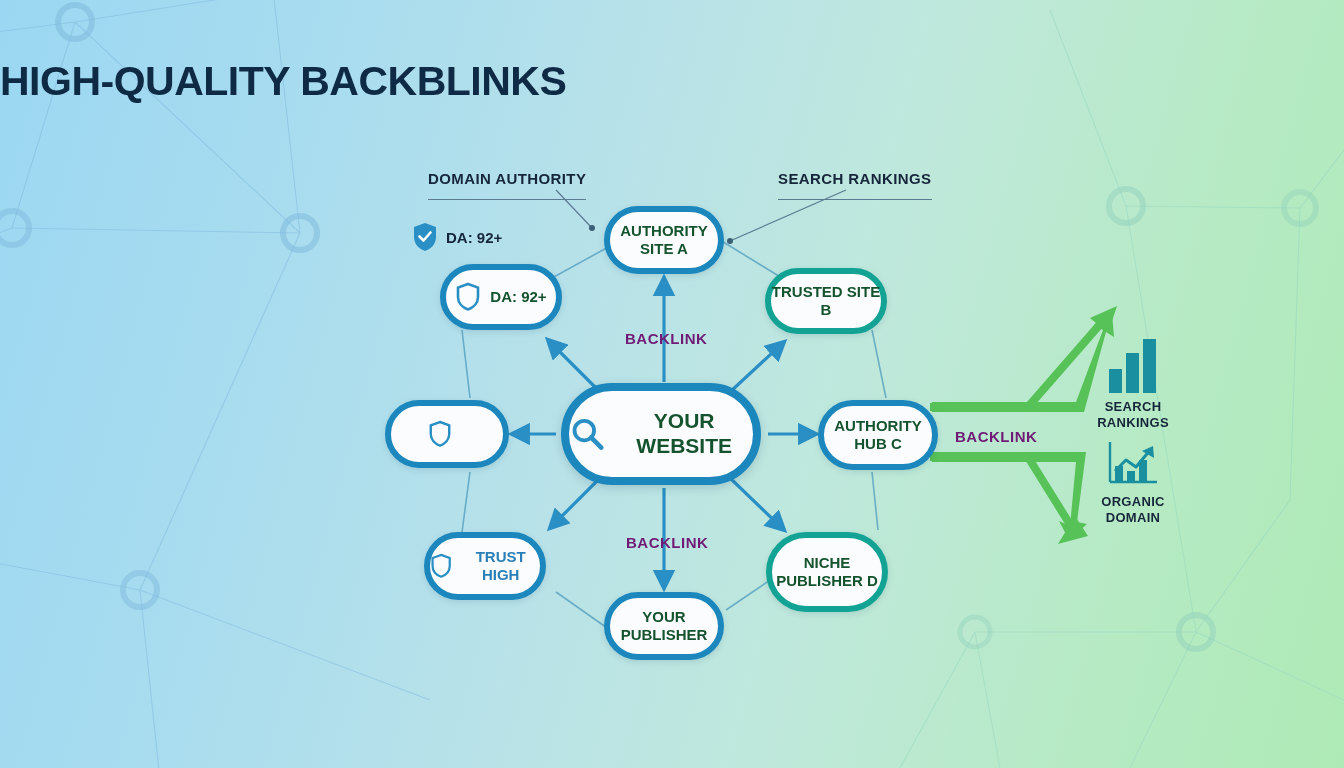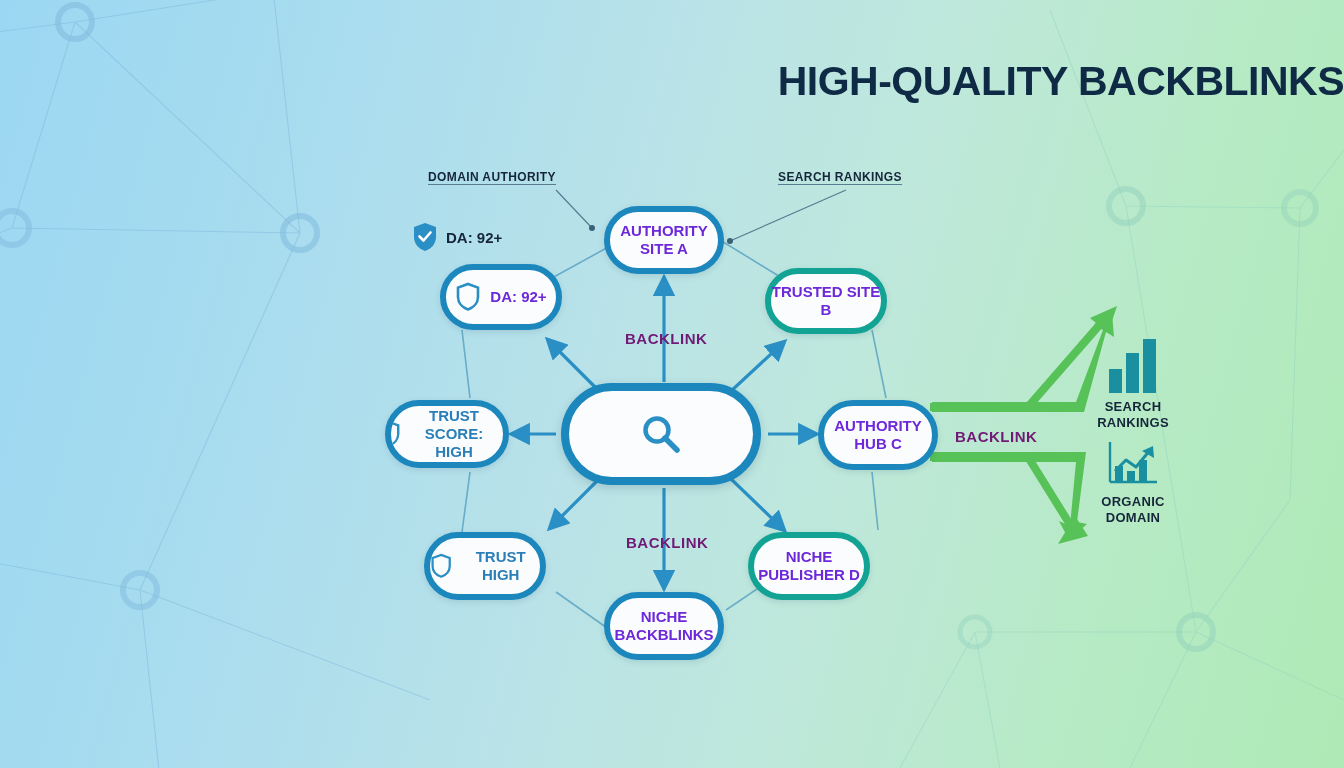--- a/index.html
+++ b/index.html
@@ -8,53 +8,53 @@
     font-family:"Liberation Sans", sans-serif;
     background:linear-gradient(105deg,#9bd7f2 0%, #a8dcef 22%, #b9e2e8 45%, #bfe8dc 62%, #b6eac4 82%, #aeeab6 100%);
     position:relative;
   }
   #bg-net { position:absolute; inset:0; width:1344px; height:768px; pointer-events:none; }
   #edges  { position:absolute; inset:0; width:1344px; height:768px; pointer-events:none; }
   #arrows { position:absolute; inset:0; width:1344px; height:768px; pointer-events:none; }
   #leaders{ position:absolute; inset:0; width:1344px; height:768px; pointer-events:none; }
 
   .title {
-    position:absolute; top:58px; left:0; width:1344px; text-align:right;
+    position:absolute; top:58px; left:0; width:1344px; text-align:left;
     font-size:41px; font-weight:bold; letter-spacing:-0.5px; color:#0f2a44;
     font-family:"Liberation Sans", sans-serif;
   }
 
   .node {
     position:absolute; display:flex; align-items:center; justify-content:center;
     gap:9px; background:#fbfcfd; border-radius:999px;
     box-shadow:0 2px 6px rgba(20,60,90,0.13);
     text-align:center; line-height:1.18;
   }
-  .node .lbl { font-weight:bold; color:#6d28d9; }
+  .node .lbl { font-weight:bold; color:#14532d; }
 
   .n-blue  { border:6px solid #1b87bd; }
   .n-teal  { border:6px solid #13a394; }
 
   .center-node {
     left:561px; top:383px; width:200px; height:102px;
     border:8px solid #1b87bd; border-radius:999px; font-size:21px;
     box-shadow:0 3px 10px rgba(20,60,90,0.18);
   }
   .center-node .lbl { font-size:21px; }
 
   .sm { font-size:15px; }
 
   .badge-da {
     position:absolute; left:412px; top:222px; display:flex; align-items:center; gap:8px;
   }
   .badge-da .txt { font-size:15px; font-weight:bold; color:#16263a; }
 
   .annot {
-    position:absolute; font-size:12px; font-weight:bold; letter-spacing:0.4px;
-    color:#16263a; padding-bottom:0; border-bottom:1.5px solid #5a7b90;
+    position:absolute; font-size:15px; font-weight:bold; letter-spacing:0.4px;
+    color:#16263a; padding-bottom:12px; border-bottom:1.5px solid #5a7b90;
     white-space:nowrap;
   }
   .edge-label {
     position:absolute; font-size:15px; font-weight:bold; letter-spacing:0.5px;
     color:#701a75; white-space:nowrap;
   }
   .result {
     position:absolute; display:flex; flex-direction:column; align-items:center; gap:6px;
     width:120px; text-align:center;
   }
@@ -171,20 +171,21 @@
     <path d="M7.5,14.5 L11.5,18.5 L18.5,10.5" stroke="#ffffff" stroke-width="2.6" fill="none" stroke-linecap="round" stroke-linejoin="round"></path>
   </svg>
   <span class="txt">DA: 92+</span>
 </div>
 
 <div class="node center-node">
   <svg width="44" height="44" viewBox="0 0 44 44">
     <circle cx="18" cy="18" r="11.5" stroke="#2a8fc4" stroke-width="4.5" fill="none"></circle>
     <line x1="26" y1="26" x2="38" y2="38" stroke="#2a8fc4" stroke-width="5.5" stroke-linecap="round"></line>
   </svg>
+  <span class="lbl">YOUR WEBSITE</span>
 </div>
 
 <div class="node n-blue" style="left:440px; top:264px; width:122px; height:66px;">
   <svg width="26" height="30" viewBox="0 0 26 30">
     <path d="M13,2 L23,5.6 L23,15 C23,21 18.6,25.6 13,27.5 C7.4,25.6 3,21 3,15 L3,5.6 Z" stroke="#2a8fc4" stroke-width="2.6" fill="none"></path>
   </svg>
   <span class="lbl sm">DA: 92+</span>
 </div>
 
 <div class="node n-blue" style="left:604px; top:206px; width:120px; height:68px;">
@@ -192,39 +193,38 @@
 </div>
 
 <div class="node n-teal" style="left:765px; top:268px; width:122px; height:66px;">
   <span class="lbl sm">TRUSTED SITE B</span>
 </div>
 
 <div class="node n-blue clip-shield" style="left:385px; top:400px; width:124px; height:68px; gap:4px; padding-left:2px;">
   <svg width="24" height="30" viewBox="0 0 26 30" style="flex:none; margin-left:-16px;">
     <path d="M13,2 L23,5.6 L23,15 C23,21 18.6,25.6 13,27.5 C7.4,25.6 3,21 3,15 L3,5.6 Z" stroke="#2a8fc4" stroke-width="2.6" fill="none"></path>
   </svg>
-  <span class="lbl sm blue-txt">TRUST SCORE: HIGH</span>
 </div>
 
 <div class="node n-blue" style="left:818px; top:400px; width:120px; height:70px;">
   <span class="lbl sm">AUTHORITY HUB C</span>
 </div>
 
 <div class="node n-blue" style="left:424px; top:532px; width:122px; height:68px;">
   <svg width="26" height="30" viewBox="0 0 26 30">
     <path d="M13,2 L23,5.6 L23,15 C23,21 18.6,25.6 13,27.5 C7.4,25.6 3,21 3,15 L3,5.6 Z" stroke="#2a8fc4" stroke-width="2.6" fill="none"></path>
   </svg>
   <span class="lbl sm blue-txt">TRUST HIGH</span>
 </div>
 
 <div class="node n-blue" style="left:604px; top:592px; width:120px; height:68px;">
-  <span class="lbl sm">NICHE BACKBLINKS</span>
-</div>
-
-<div class="node n-teal" style="left:748px; top:532px; width:122px; height:68px;">
+  <span class="lbl sm">YOUR PUBLISHER</span>
+</div>
+
+<div class="node n-teal" style="left:766px; top:532px; width:122px; height:80px;">
   <span class="lbl sm">NICHE PUBLISHER D</span>
 </div>
 
 <div class="edge-label" style="left:625px; top:330px;">
   <span>BACKLINK</span>
 </div>
 <div class="edge-label" style="left:626px; top:534px;">
   <span>BACKLINK</span>
 </div>
 <div class="edge-label" style="left:955px; top:428px;">

